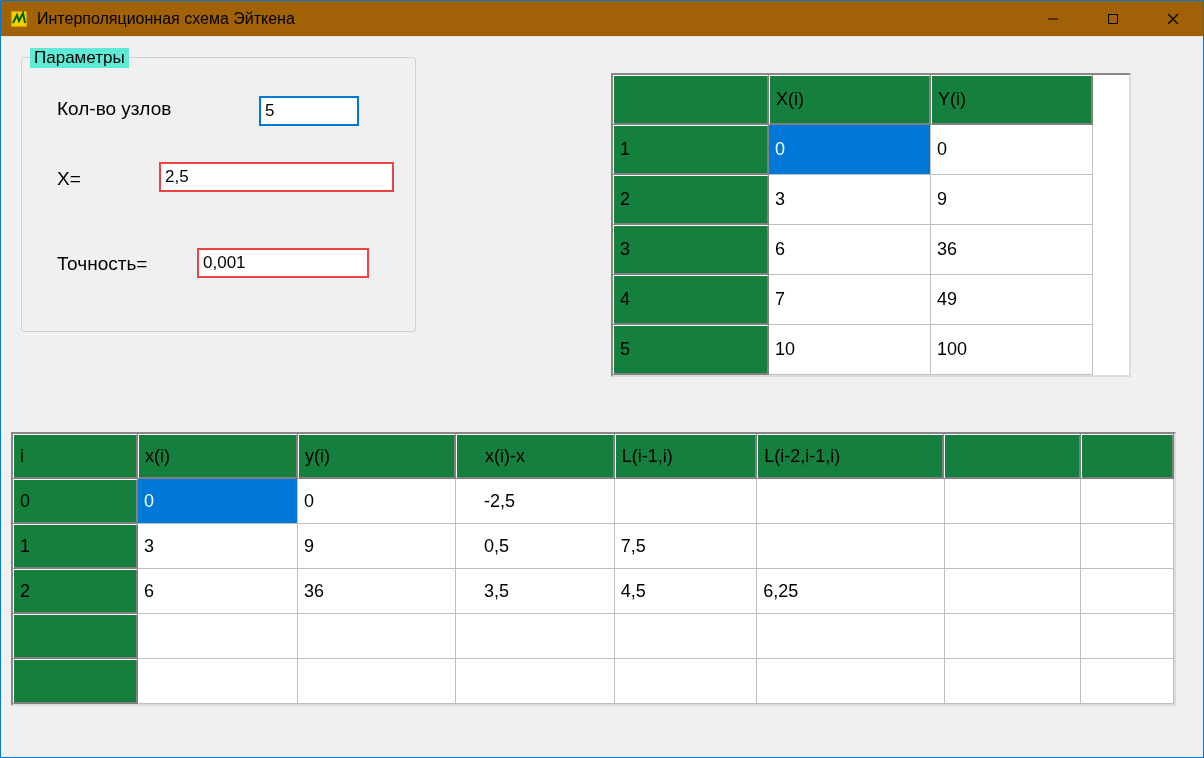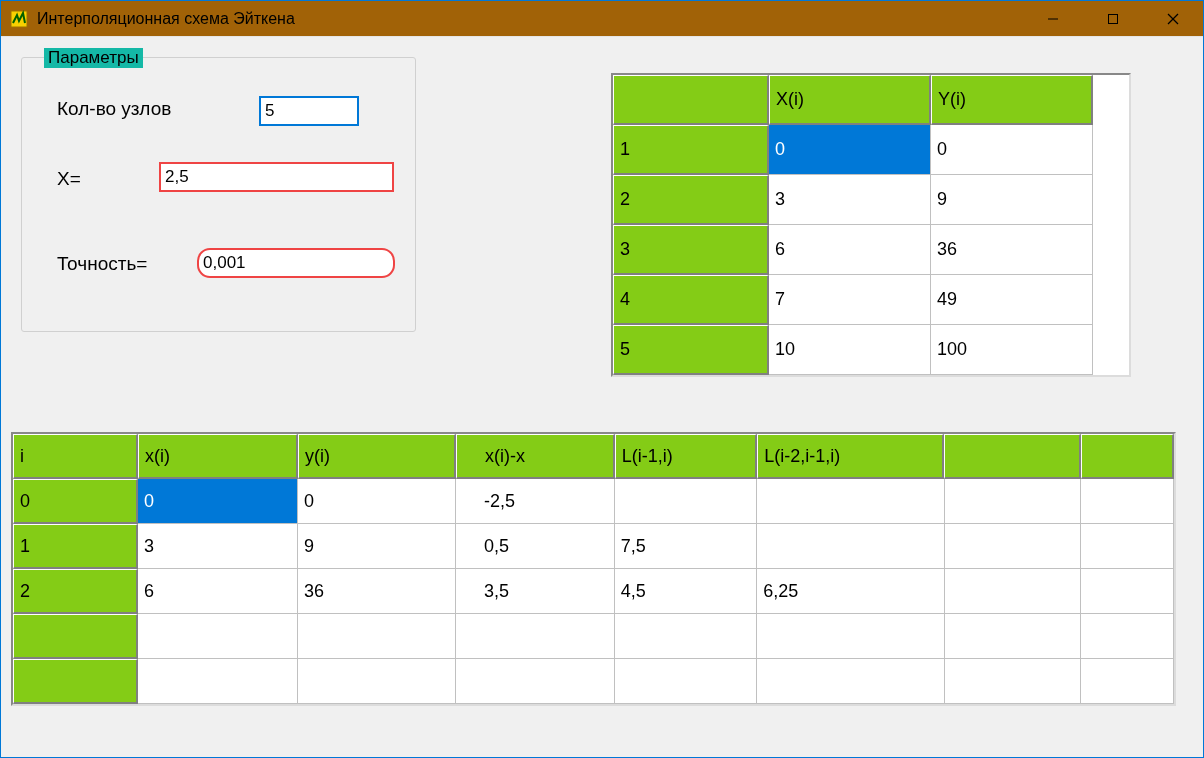--- a/index.html
+++ b/index.html
@@ -67,22 +67,22 @@
       left: 20px;
       top: 20px;
       width: 395px;
       height: 275px;
       border: 1px solid #d0d0d0;
       border-radius: 3px;
     }
     .groupbox-title {
       position: absolute;
       top: -10px;
-      left: 22px;
-      background: #14b8a6;
+      left: 8px;
+      background: #5eead4;
       padding: 0 4px;
       font-size: 17px;
       color: #000;
     }
     .param-row {
       position: absolute;
       display: flex;
       align-items: center;
     }
     .param-label {
@@ -117,21 +117,21 @@
       height: 50px;
       display: flex;
       align-items: center;
       padding: 0 6px;
       font-size: 18px;
       overflow: hidden;
       white-space: nowrap;
       background: #fff;
     }
     .sg-cell.fixed {
-      background: #84cc16;
+      background: #15803d;
       border-right: 2px solid #808080;
       border-bottom: 2px solid #808080;
       border-top: 1px solid #fff;
       border-left: 1px solid #fff;
     }
     .sg-cell.selected {
       background: #0078d7;
       color: #fff;
     }
     
@@ -197,21 +197,21 @@
       <input class="param-input active" style="position: absolute; left: 237px; top: 38px; width: 100px;" value="5">
 
       <div class="param-row" style="left:35px; top:110px;">
         <span class="param-label">X=</span>
       </div>
       <input class="param-input" style="position: absolute; left: 137px; top: 104px; width: 235px;" value="2,5">
 
       <div class="param-row" style="left:35px; top:195px;">
         <span class="param-label">Точность=</span>
       </div>
-      <input class="param-input" style="position: absolute; left: 175px; top: 190px; width: 198px; border-radius: 13px;" value="0,001">
+      <input class="param-input" style="position: absolute; left: 175px; top: 190px; width: 172px;" value="0,001">
     </div>
 
     <div class="stringgrid grid-nodes">
       <div class="sg-row header">
         <div class="sg-cell fixed c0"></div>
         <div class="sg-cell fixed c1">X(i)</div>
         <div class="sg-cell fixed c2">Y(i)</div>
       </div>
       <div class="sg-row">
         <div class="sg-cell fixed c0">1</div>

